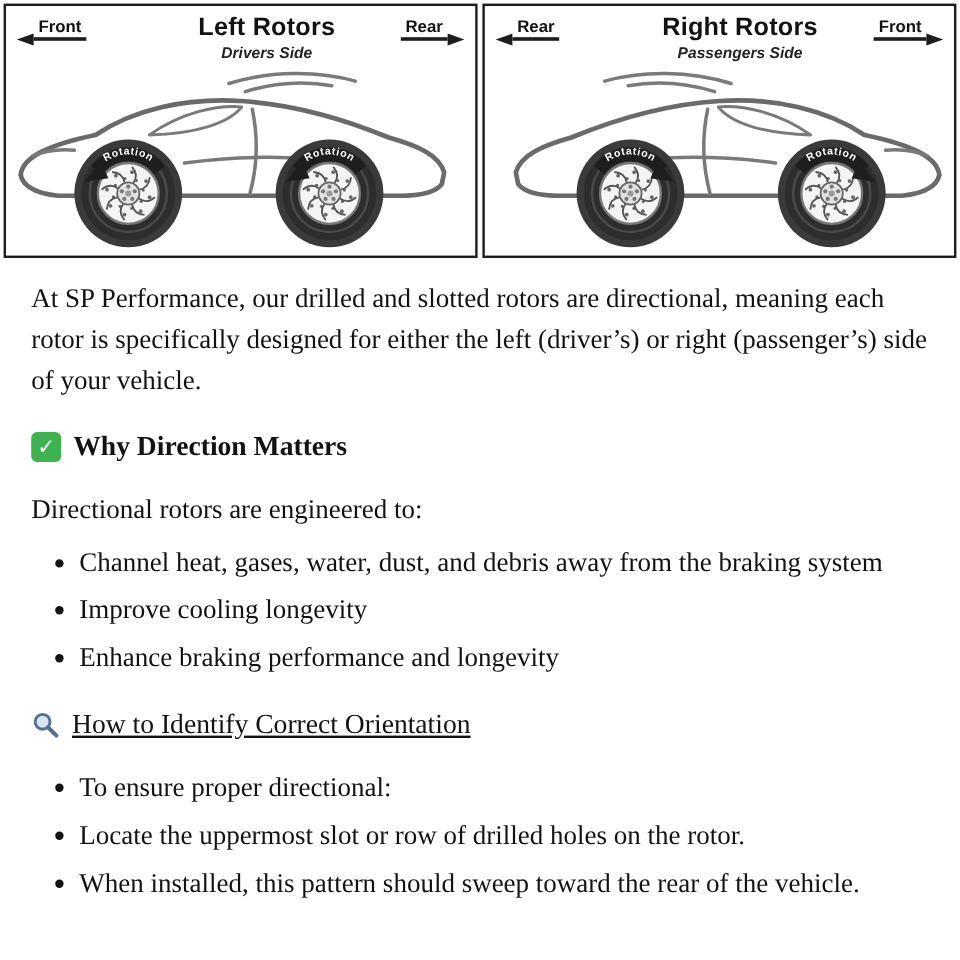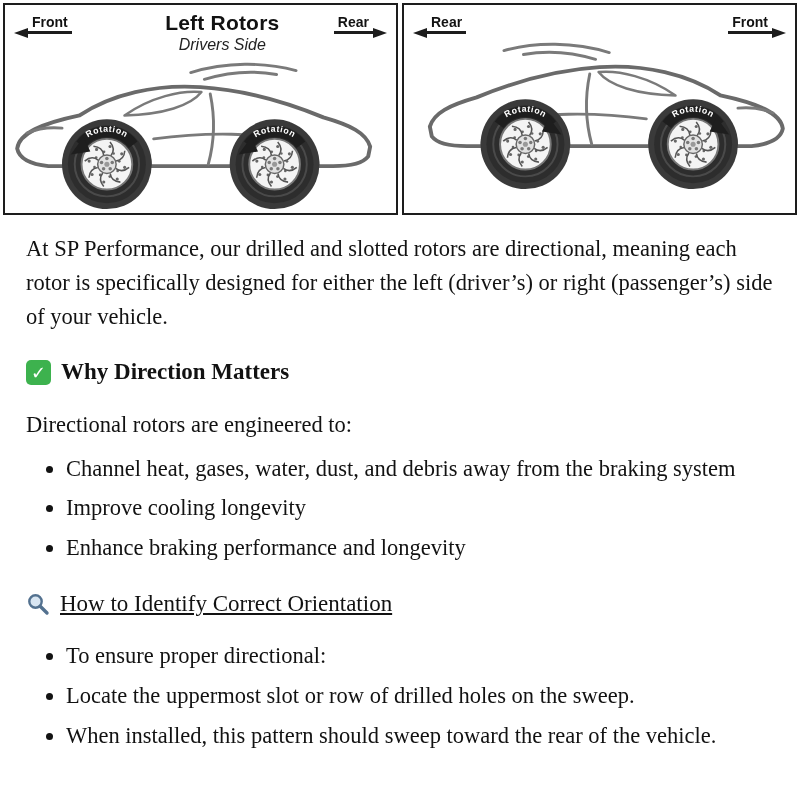--- a/index.html
+++ b/index.html
@@ -15,21 +15,21 @@
   .panel {
     flex:1; border:2px solid #1d1d1d; background:#fff;
     height:212px; overflow:hidden;
   }
   .panel-header {
     display:flex; justify-content:space-between; align-items:flex-start;
     padding:7px 9px 0 9px;
   }
   .title-block { text-align:center; font-family:"Liberation Sans", sans-serif;margin-left:39px; }
   .panel-title { font-weight:bold; font-size:21px; line-height:1.05; letter-spacing:.2px; }
-  .panel-subtitle { font-weight:normal; font-style:italic; font-size:16px; margin-top:2px; color:#222; }
+  .panel-subtitle { font-weight:bold; font-style:italic; font-size:13px; margin-top:2px; color:#222; }
 
   .dir { display:flex; align-items:flex-end; font-family:"Liberation Sans", sans-serif; margin-top:3px; }
   .dir-label {
     font-weight:bold; font-size:14px; line-height:1.1;
     border-bottom:3px solid #1d1d1d; padding:0 4px 1px 4px;
   }
   .ah { width:0; height:0; border-top:5px solid transparent; border-bottom:5px solid transparent; margin-bottom:-4px; }
   .ah-left  { border-right:14px solid #1d1d1d; }
   .ah-right { border-left:14px solid #1d1d1d; }
 
@@ -157,20 +157,24 @@
       </g>
     </svg>
   </div>
 
   <div class="panel">
     <div class="panel-header">
       <div class="dir">
         <span class="ah ah-left"></span>
         <span class="dir-label">Rear</span>
       </div>
+      <div class="title-block">
+        <div class="panel-title">Right Rotors</div>
+        <div class="panel-subtitle">Passengers Side</div>
+      </div>
       <div class="dir">
         <span class="dir-label">Front</span>
         <span class="ah ah-right"></span>
       </div>
     </div>
     <svg class="car-svg" viewBox="0 0 392 160">
       <use href="#car-body" transform="translate(392,0) scale(-1,1)"></use>
       <g transform="translate(120,112)">
         <use href="#rotor"></use>
         <path class="rot-band" d="M -27,-20 A 34,34 0 0 1 27,-20"></path>
@@ -207,17 +211,17 @@
   <div class="sec-heading normal">
     <svg class="mag-icon" width="24" height="24" viewBox="0 0 24 24">
       <circle cx="9.5" cy="9.5" r="6.2" fill="#d9e6f2" stroke="#53718f" stroke-width="2.4"></circle>
       <line x1="14.2" y1="14.2" x2="21" y2="21" stroke="#53718f" stroke-width="3.4" stroke-linecap="round"></line>
     </svg>
     <span>How to Identify Correct Orientation</span>
   </div>
 
   <ul class="bullets">
     <li>To ensure proper directional:</li>
-    <li>Locate the uppermost slot or row of drilled holes on the sweep.</li>
+    <li>Locate the uppermost slot or row of drilled holes on the rotor.</li>
     <li>When installed, this pattern should sweep toward the rear of the vehicle.</li>
   </ul>
 
 </div>
 
 </body></html>

